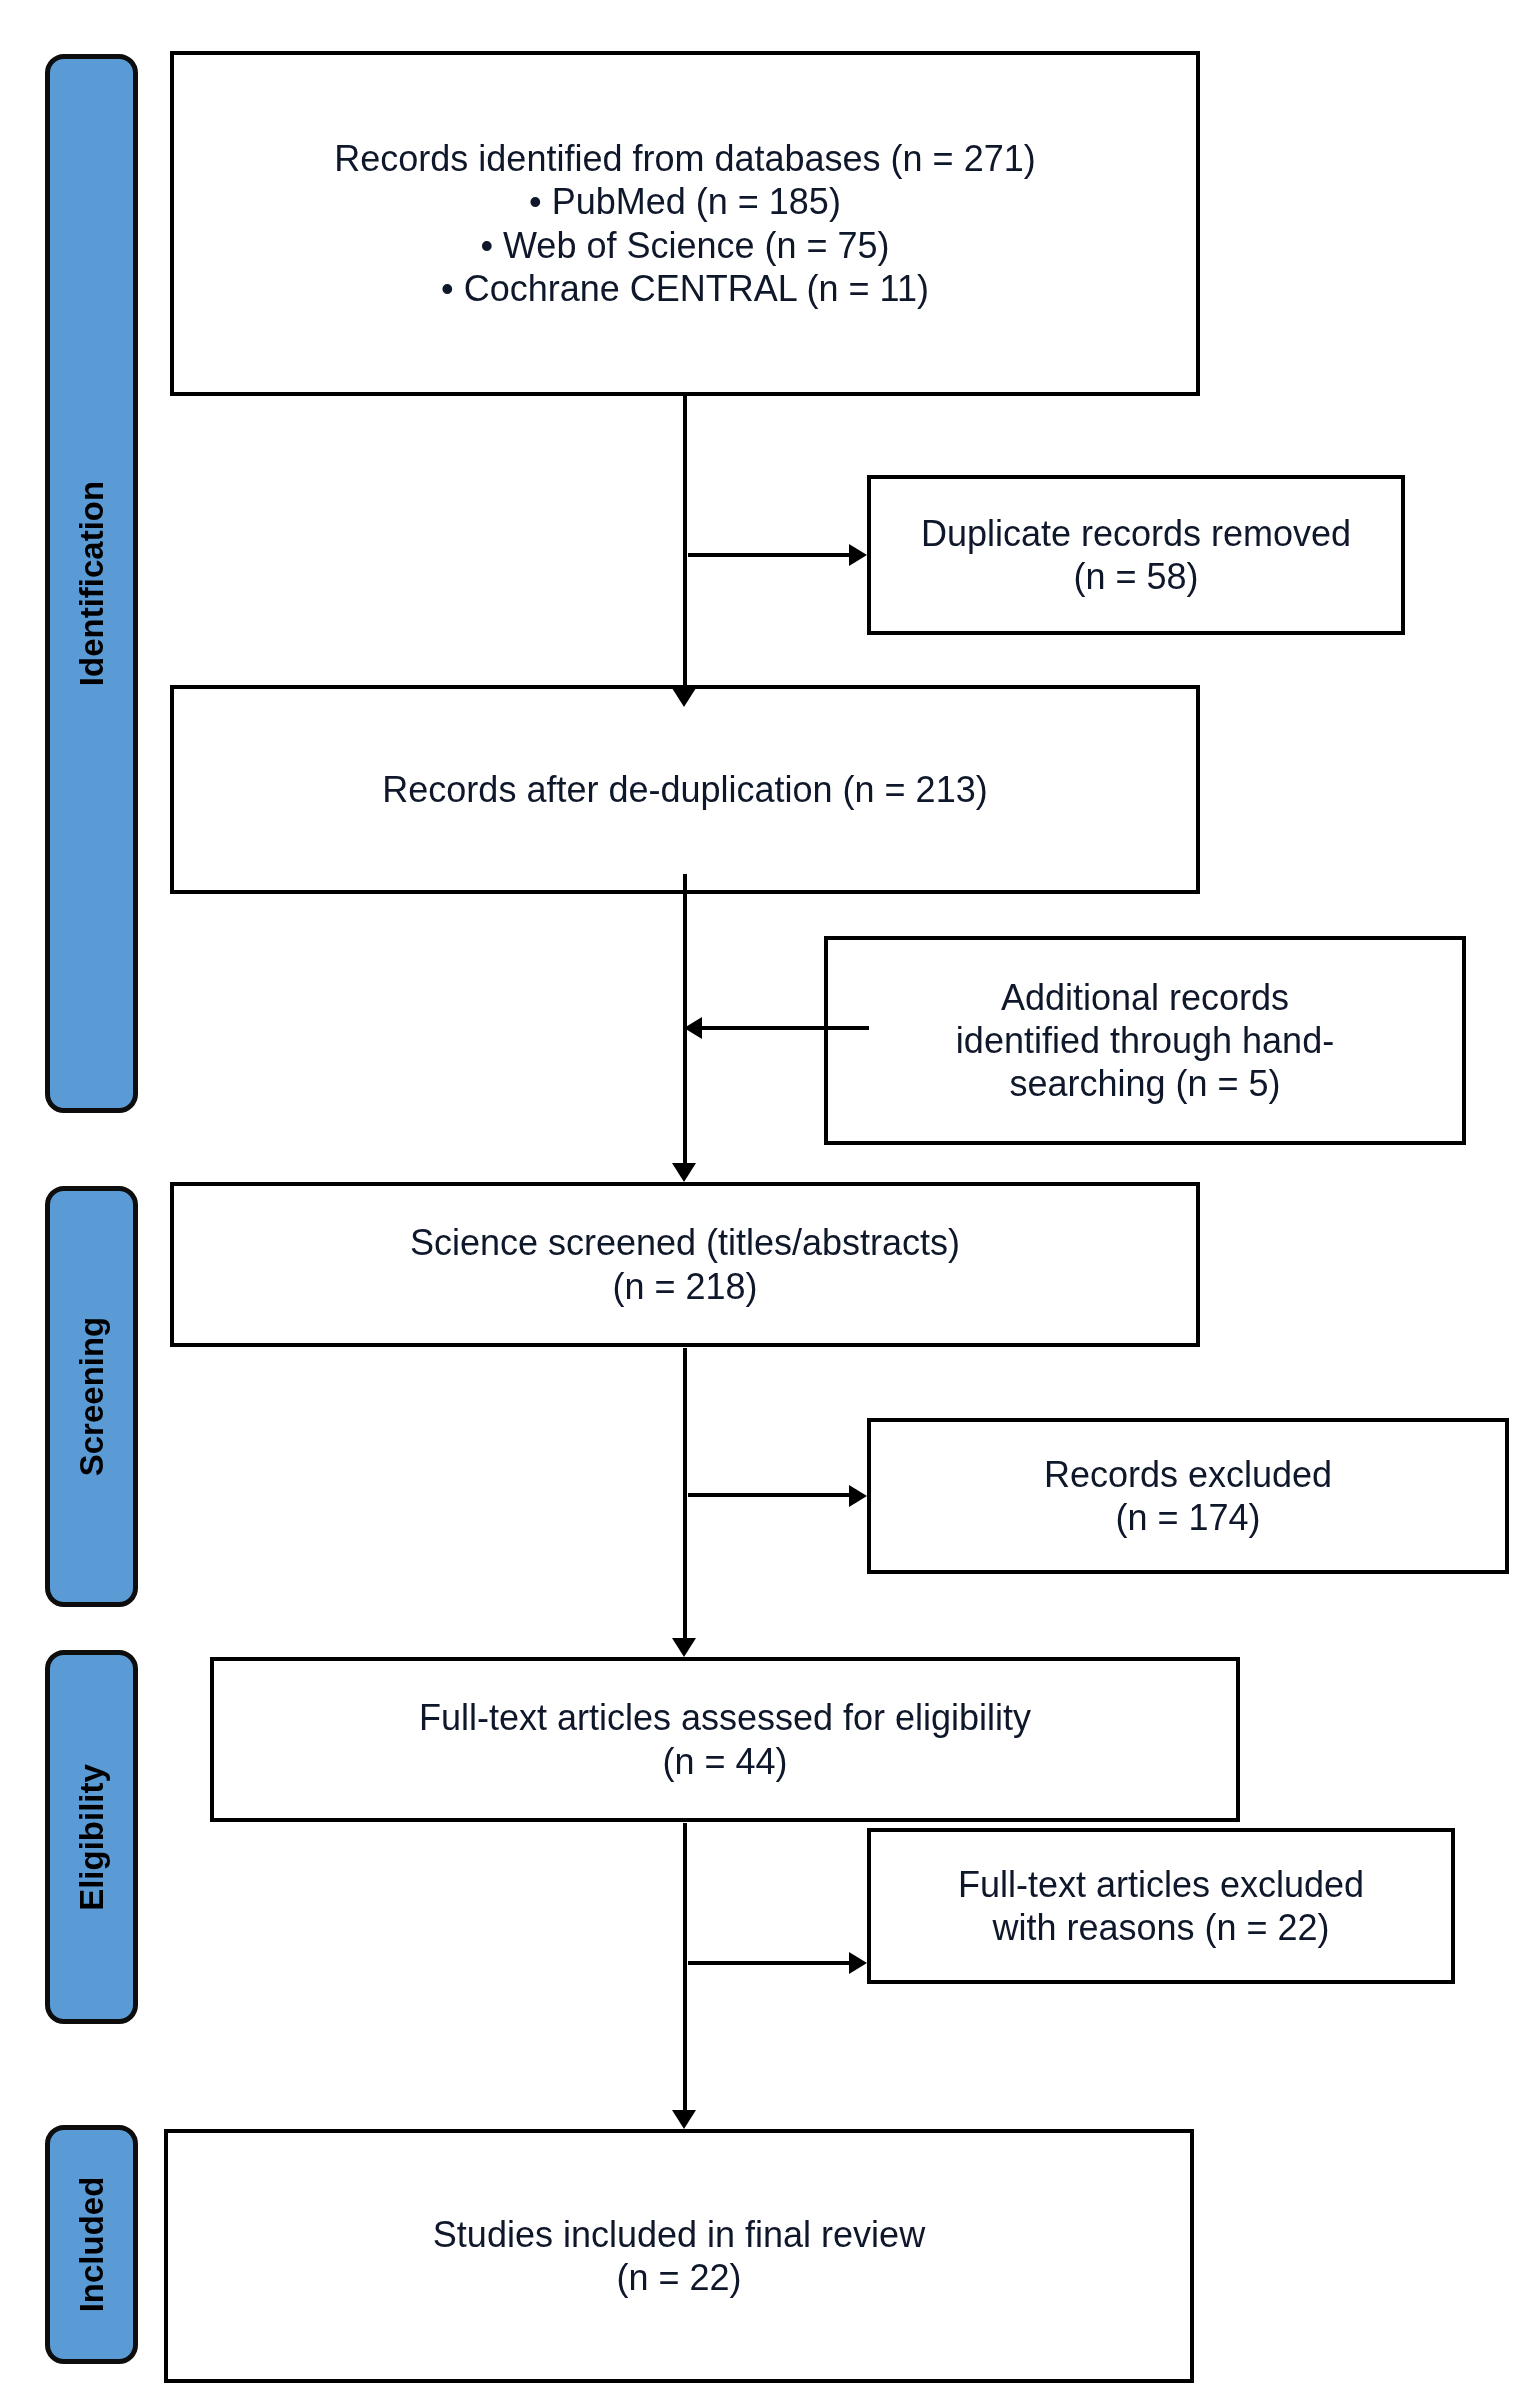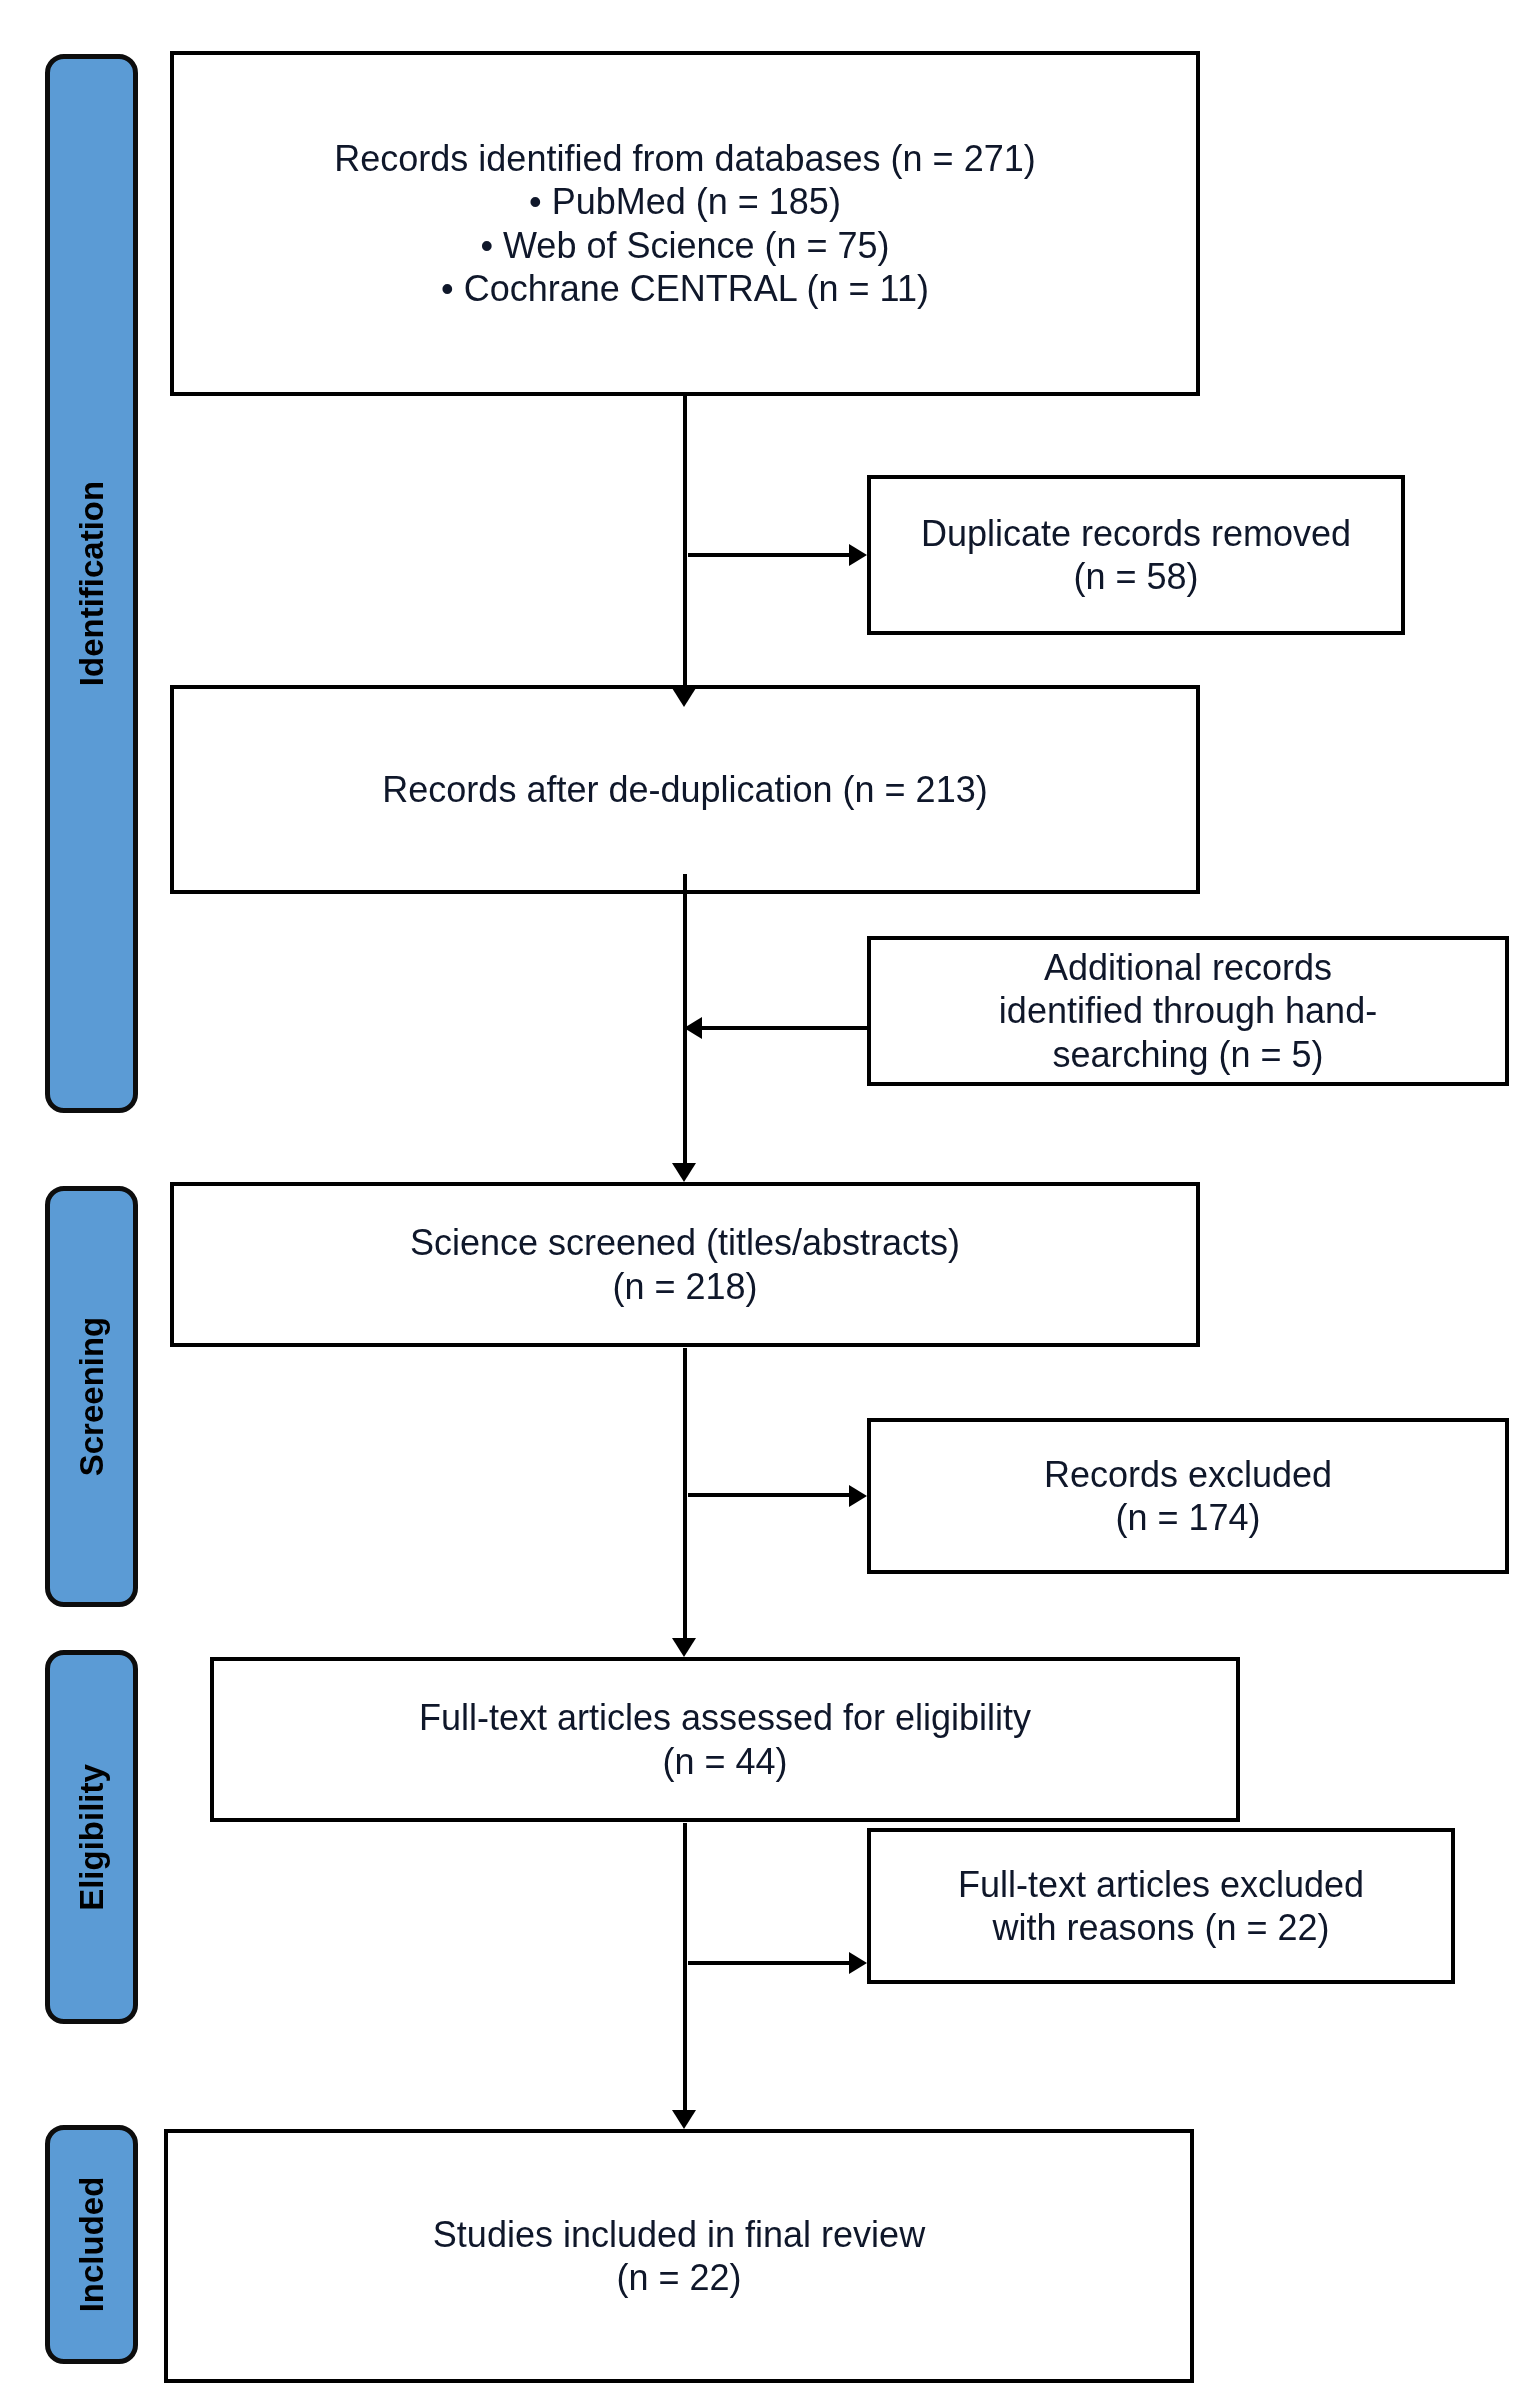--- a/index.html
+++ b/index.html
@@ -148,21 +148,21 @@
   <div class="node-box" style="left:164px; top:2129px; width:1030px; height:254px;">
     <span class="line">Studies included in final review</span>
     <span class="line">(n = 22)</span>
   </div>
 
   <div class="node-box" style="left:867px; top:475px; width:538px; height:160px;">
     <span class="line">Duplicate records removed</span>
     <span class="line">(n = 58)</span>
   </div>
 
-  <div class="node-box wrap" style="left:867px; top:936px; width:642px; height:150px;">
+  <div class="node-box wrap" style="left:824px; top:936px; width:642px; height:209px;">
     <span class="line">Additional records</span>
     <span class="line">identified through hand-</span>
     <span class="line">searching (n = 5)</span>
   </div>
 
   <div class="node-box" style="left:867px; top:1418px; width:642px; height:156px;">
     <span class="line">Records excluded</span>
     <span class="line">(n = 174)</span>
   </div>
 

